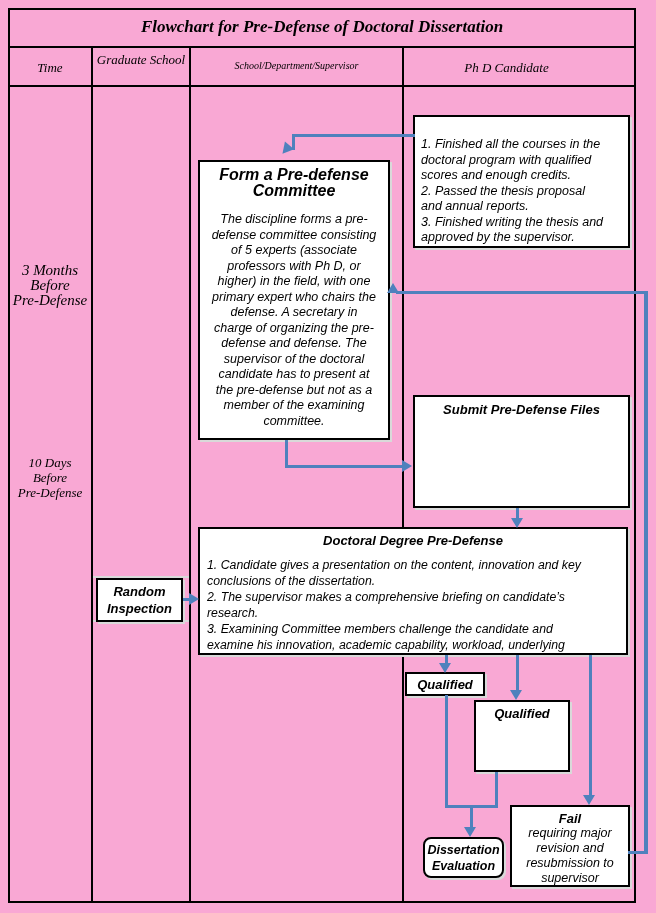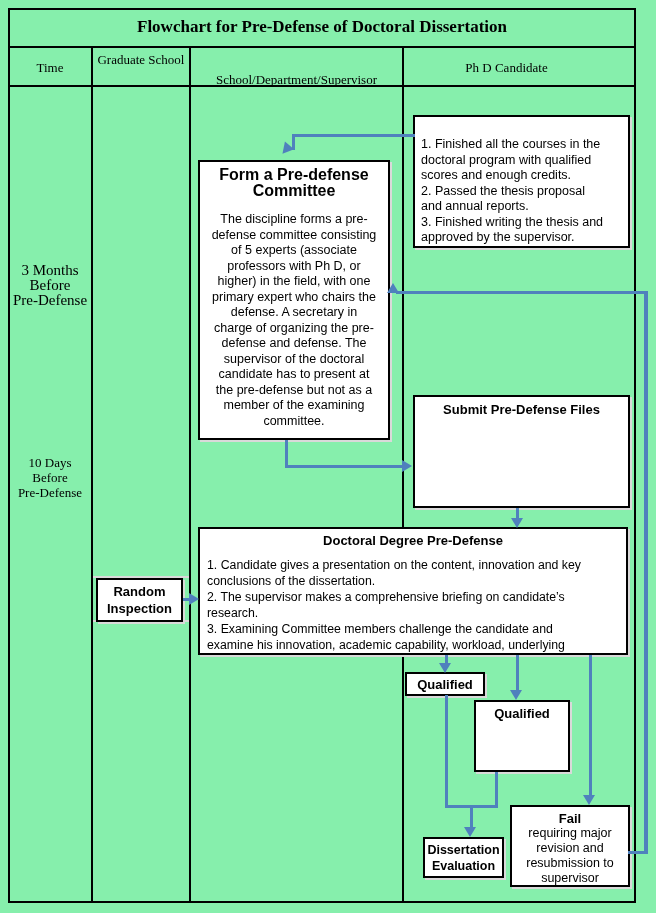--- a/index.html
+++ b/index.html
@@ -1,17 +1,17 @@
 <!DOCTYPE html>
 <html><head>
 <meta charset="utf-8">
 <style>
   html,body{margin:0;padding:0;background:#fff;}
-  #stage{position:relative;width:656px;height:913px;background:#86efac;overflow:hidden;
-         font-family:"Liberation Sans",sans-serif;color:#000;}
+  #stage{position:relative;width:656px;height:913px;background:#f9a8d4;overflow:hidden;
+         font-family:"Liberation Sans",sans-serif;color:#000;font-style:italic;}
   .abs{position:absolute;}
   .blk{background:#000;}
   .gry{background:#d9d9d9;}
   .blu{background:#4f81bd;}
   .serif{font-family:"Liberation Serif",serif;}
   .ctr{text-align:center;}
   .ml{white-space:pre-line;}
   .box{position:absolute;border:2px solid #000;background:#fff;box-sizing:border-box;
        box-shadow:2px 2px 0 #d9d9d9;font-size:12.5px;}
   .bold{font-weight:bold;}
@@ -35,21 +35,21 @@
   <div class="abs blk" style="left:91px;top:47px;width:2px;height:854px;"></div>
   <div class="abs blk" style="left:189px;top:47px;width:2px;height:854px;"></div>
   <div class="abs blk" style="left:402px;top:47px;width:2px;height:854px;"></div>
 
   <div class="abs gry" style="left:93px;top:576px;width:96px;height:2px;"></div>
   <div class="abs gry" style="left:93px;top:620px;width:96px;height:2px;"></div>
 
   <div class="abs serif ctr bold" style="left:8px;top:17px;width:628px;font-size:17px;">Flowchart for Pre-Defense of Doctoral Dissertation</div>
   <div class="abs serif ctr" style="left:8px;top:60px;width:84px;font-size:13px;">Time</div>
   <div class="abs serif ctr" style="left:92px;top:52px;width:98px;font-size:13px;line-height:15px;">Graduate School</div>
-  <div class="abs serif ctr" style="left:190px;top:72px;width:213px;font-size:13px;">School/Department/Supervisor</div>
+  <div class="abs serif ctr" style="left:190px;top:60px;width:213px;font-size:10px;">School/Department/Supervisor</div>
   <div class="abs serif ctr" style="left:390px;top:60px;width:233px;font-size:13px;">Ph D Candidate</div>
 
   <div class="abs serif ctr ml" style="left:8px;top:263px;width:84px;font-size:15px;line-height:15px;">3 Months
 Before
 Pre-Defense</div>
   <div class="abs serif ctr ml" style="left:8px;top:455px;width:84px;font-size:13px;line-height:15px;">10 Days
 Before
 Pre-Defense</div>
 
   <div class="box" style="left:413px;top:115px;width:217px;height:133px;padding:20px 6px;line-height:15.5px;">
@@ -101,21 +101,21 @@
   </div>
 
   <div class="box flexc" style="left:405px;top:672px;width:80px;height:24px;">
     <div class="bold" style="font-size:13px;">Qualified</div>
   </div>
 
   <div class="box ctr" style="left:474px;top:700px;width:96px;height:72px;padding-top:4px;line-height:15px;">
     <div class="bold" style="font-size:13px;">Qualified</div>
   </div>
 
-  <div class="box flexc" style="left:423px;top:837px;width:81px;height:41px;">
+  <div class="box flexc" style="left:423px;top:837px;width:81px;height:41px;border-radius:8px;">
     <div class="bold ctr ml" style="font-size:12.5px;line-height:16px;">Dissertation
 Evaluation</div>
   </div>
 
   <div class="box ctr" style="left:510px;top:805px;width:120px;height:82px;padding-top:4px;line-height:15px;">
     <div class="bold" style="font-size:13px;">Fail</div>
     <div class="ml">requiring major
 revision and
 resubmission to
 supervisor</div>

